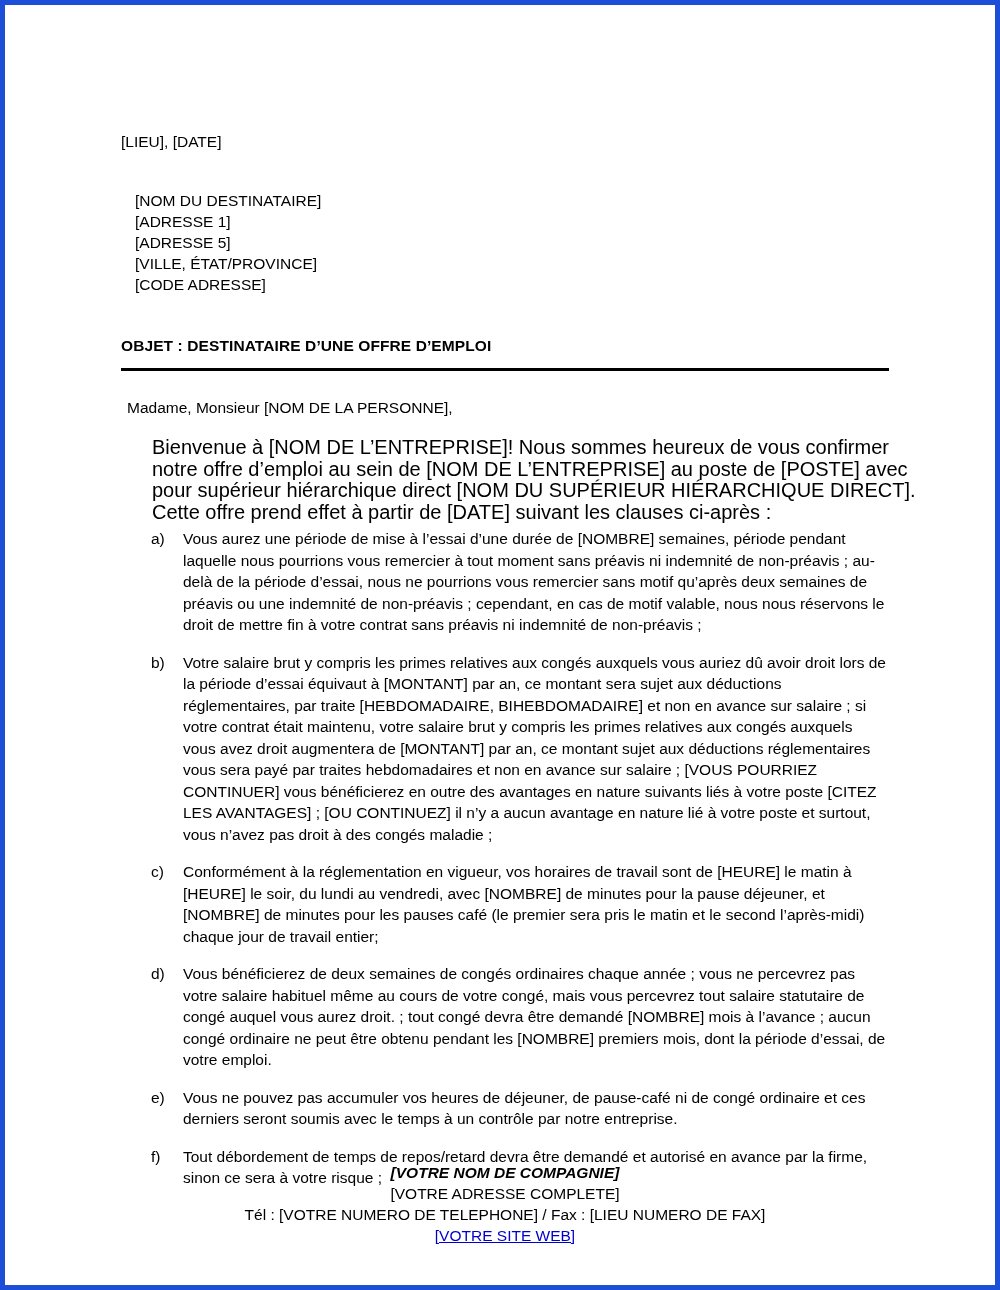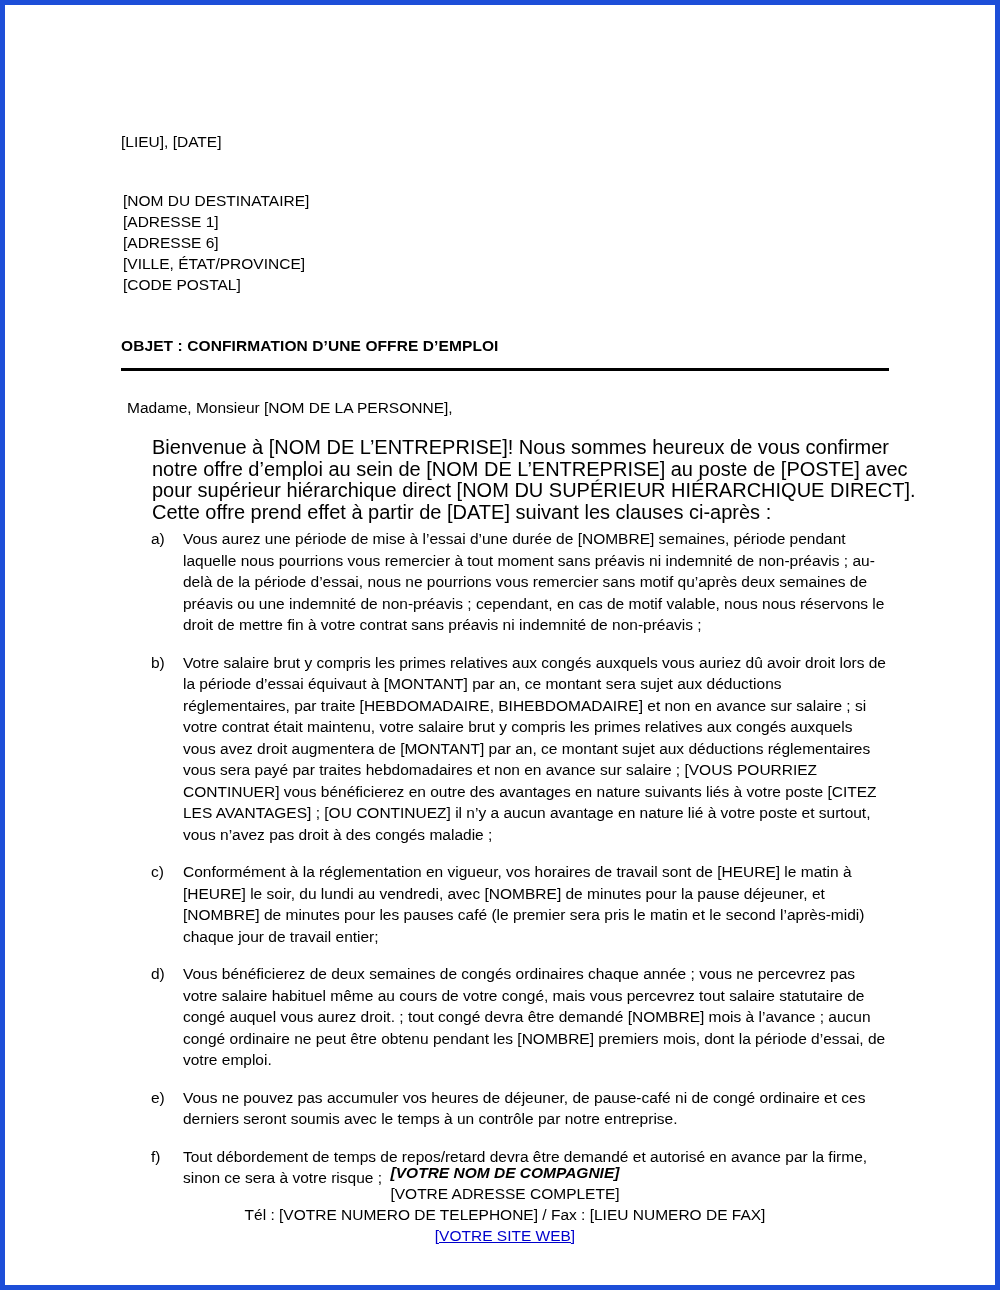--- a/index.html
+++ b/index.html
@@ -41,21 +41,21 @@
     top: 126px;
     left: 0;
     font-size: 15.5px;
     line-height: 21px;
   }
 
   
   .recipient {
     position: absolute;
     top: 185px;
-    left: 2px;
+    left: 14px;
   }
   .recipient .line {
     display: block;
   }
 
   
   .subject-wrap {
     position: absolute;
     top: 330px;
     left: 0;
@@ -151,27 +151,27 @@
 <div class="page">
   <div class="content">
 
     <div class="dateline">
       <span class="line">[LIEU], [DATE]</span>
     </div>
 
     <div class="recipient">
       <span class="line">[NOM DU DESTINATAIRE]</span>
       <span class="line">[ADRESSE 1]</span>
-      <span class="line">[ADRESSE 6]</span>
+      <span class="line">[ADRESSE 5]</span>
       <span class="line">[VILLE, ÉTAT/PROVINCE]</span>
-      <span class="line">[CODE POSTAL]</span>
+      <span class="line">[CODE ADRESSE]</span>
     </div>
 
     <div class="subject-wrap">
-      <div class="subject">OBJET : CONFIRMATION D’UNE OFFRE D’EMPLOI</div>
+      <div class="subject">OBJET : DESTINATAIRE D’UNE OFFRE D’EMPLOI</div>
       <div class="rule"></div>
     </div>
 
     <div class="salutation">Madame, Monsieur [NOM DE LA PERSONNE],</div>
 
     <div class="intro">Bienvenue à  [NOM DE L’ENTREPRISE]! Nous sommes heureux de vous confirmer notre offre d’emploi au sein de  [NOM DE L’ENTREPRISE]  au poste de  [POSTE] avec pour supérieur hiérarchique direct [NOM DU SUPÉRIEUR HIÉRARCHIQUE DIRECT]. Cette offre prend effet à partir de  [DATE] suivant les clauses ci-après :</div>
 
     <ol class="clauses">
       <li class="clause">
         <span class="clause-marker">a)</span>

